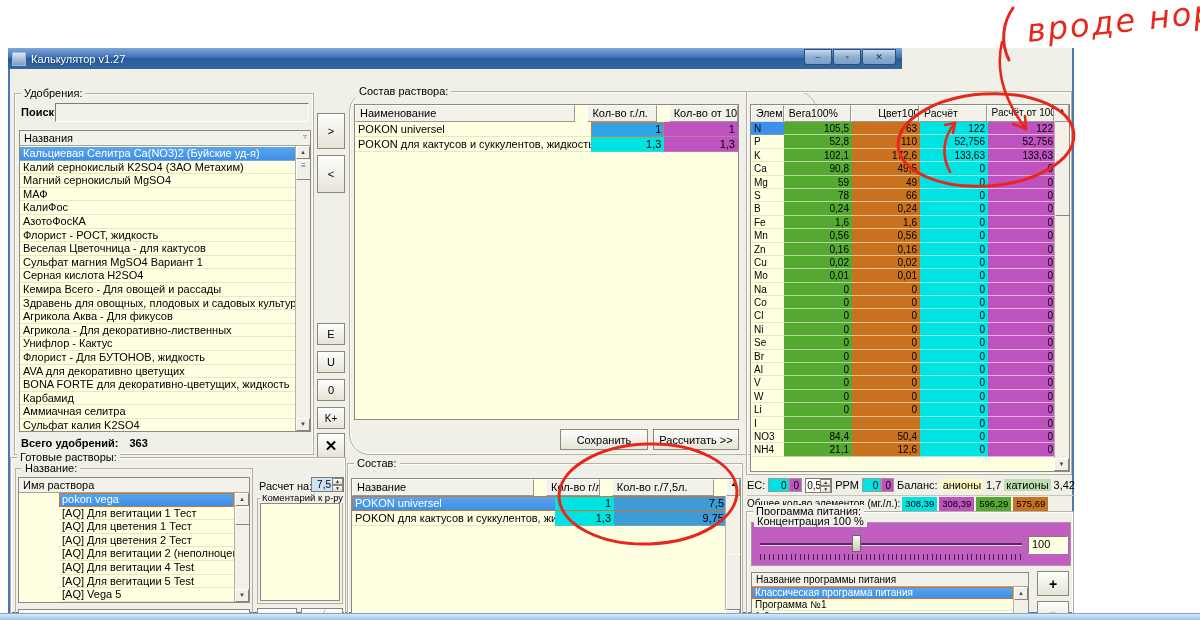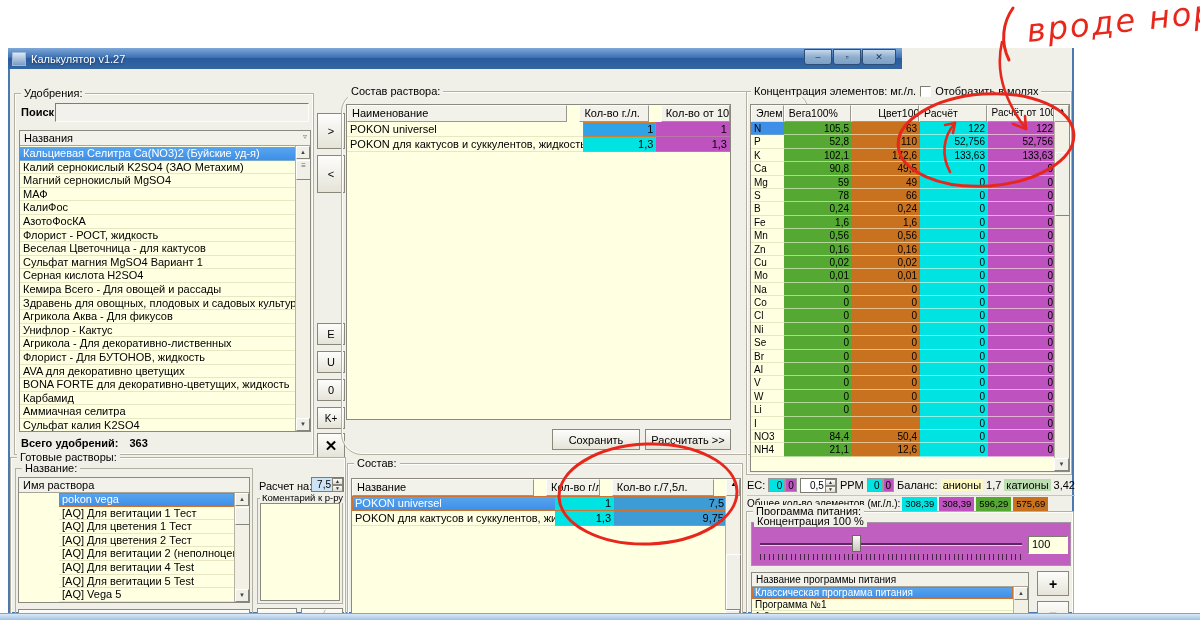--- a/index.html
+++ b/index.html
@@ -55,21 +55,21 @@
   .btncol .btn { left:307px; width:28px; }
   .b-right { top:44px; height:36px; }
   .b-left  { top:86px; height:38px; }
   .b-e { top:254px; height:22px; }
   .b-u { top:282px; height:22px; }
   .b-0 { top:310px; height:22px; }
   .b-k { top:338px; height:22px; font-size:10px; }
   .b-x { top:364px; height:25px; font-weight:bold; font-size:15px; }
 
   
-  .g-mix { left:331px; top:22px; width:468px; height:364px;border-radius:21px; }
+  .g-mix { left:339px; top:22px; width:468px; height:364px;border-radius:21px; }
   .mix-table { position:absolute; left:4px; top:12px; width:385px; height:316px;
                background:#FFFFE2; border:1px solid #8C8A80; }
   .thead { display:flex; height:17px;gap:12px; }
   .th { background:#F2F1EA; border:1px solid; border-color:#FDFDF8 #9B998D #9B998D #FDFDF8;
         padding:1px 4px; white-space:nowrap; overflow:hidden; }
   .trow { display:flex; height:15px; line-height:14px; }
   .tcell { white-space:nowrap; overflow:hidden; padding:0 3px; border-bottom:1px solid rgba(190,185,140,.35); }
   .num { text-align:right; }
   .c-name  { width:237px; }
   .c-qty   { width:74px; }
@@ -97,21 +97,21 @@
   .w-clc { width:68px; background:#00E3E3; text-align:right; }
   .w-100 { width:68px; background:#BE52BE; text-align:right; }
   .selcell { background:#3D8FE8 !important; }
 
   
   .ecrow { position:absolute; left:737px; top:408px; width:328px; height:16px; display:flex;
            align-items:center; gap:3px; white-space:nowrap; }
   .chipbox { height:14px; line-height:13px; padding:0 2px; text-align:right; border:1px solid #999;
              font-size:10px; }
   .spinbox { height:15px; display:flex; border:1px solid #7E7C72; background:#FFF; }
-  .spinval { width:24px; text-align:right; padding:0 1px; font-size:10px; line-height:13px; }
+  .spinval { width:14px; text-align:right; padding:0 1px; font-size:10px; line-height:13px; }
   .spincol { width:11px; display:flex; flex-direction:column; }
   .spincol span { flex:1; background:linear-gradient(#FDFDFC,#DDDAD0); border:1px solid #8A877B;
                   font-size:5px; line-height:5px; text-align:center; color:#333; }
   .hl-anion { background:#fef9c3; padding:0 2px; }
   .hl-cation{ background:#BCDCB2; padding:0 2px; }
   .totrow { position:absolute; left:737px; top:426px; width:328px; height:16px; display:flex;
             align-items:center; gap:2px; white-space:nowrap; font-size:10px; border-top:1px solid #C8C5B8; }
   .totbox { width:35px; height:14px; line-height:13px; text-align:center; font-size:9.5px; }
 
   
@@ -199,22 +199,22 @@
               <div class="lrow">МАФ</div>
               <div class="lrow">КалиФос</div>
               <div class="lrow">АзотоФосКА</div>
               <div class="lrow">Флорист - РОСТ, жидкость</div>
               <div class="lrow">Веселая Цветочница - для кактусов</div>
               <div class="lrow">Сульфат магния MgSO4 Вариант 1</div>
               <div class="lrow">Серная кислота H2SO4</div>
               <div class="lrow">Кемира Всего - Для овощей и рассады</div>
               <div class="lrow">Здравень для овощных, плодовых и садовых культур</div>
               <div class="lrow">Агрикола Аква - Для фикусов</div>
+              <div class="lrow">Агрикола - Для декоративно-лиственных</div>
               <div class="lrow">Унифлор - Кактус</div>
-              <div class="lrow">Агрикола - Для декоративно-лиственных</div>
               <div class="lrow">Флорист - Для БУТОНОВ, жидкость</div>
               <div class="lrow">AVA для декоративно цветущих</div>
               <div class="lrow">BONA FORTE для декоративно-цветущих, жидкость</div>
               <div class="lrow">Карбамид</div>
               <div class="lrow">Аммиачная селитра</div>
               <div class="lrow">Сульфат калия K2SO4</div>
             </div>
           <div class="sb" style="top:15px; bottom:0;">
             <div class="sbbtn">▲</div>
             <div class="sbthumb" style="top:14px; height:20px;">≡</div>
@@ -256,25 +256,20 @@
                 <div class="tcell c-qty num cell-cyan">1,3</div>
                 <div class="tcell c-pct num cell-mag">1,3</div>
               </div>
             </div>
         </div>
         <div class="btn mix-btn1">Сохранить</div>
         <div class="btn mix-btn2">Рассчитать &gt;&gt;</div>
       </div>
 
       <div class="group g-elem">
-        <span class="elem-caption">
-          <span>Концентрация элементов: мг./л.</span>
-          <span class="chk"></span>
-          <span>Отобразить в молях</span>
-        </span>
         <div class="elem-table">
           <div class="eth">
             <div class="th w-el" style="background:#F2F1EA;">Элем...</div>
             <div class="th" style="width:68px;">Вега100%</div>
             <div class="th" style="width:68px;padding-left:26px;">Цвет100%</div>
             <div class="th" style="width:68px;">Расчёт</div>
             <div class="th" style="width:68px; font-size:10px;">Расчёт от 100%</div>
             <div class="th" style="width:15px; font-size:6px; text-align:center;">▲</div>
           </div>
           <div id="elem-rows">

